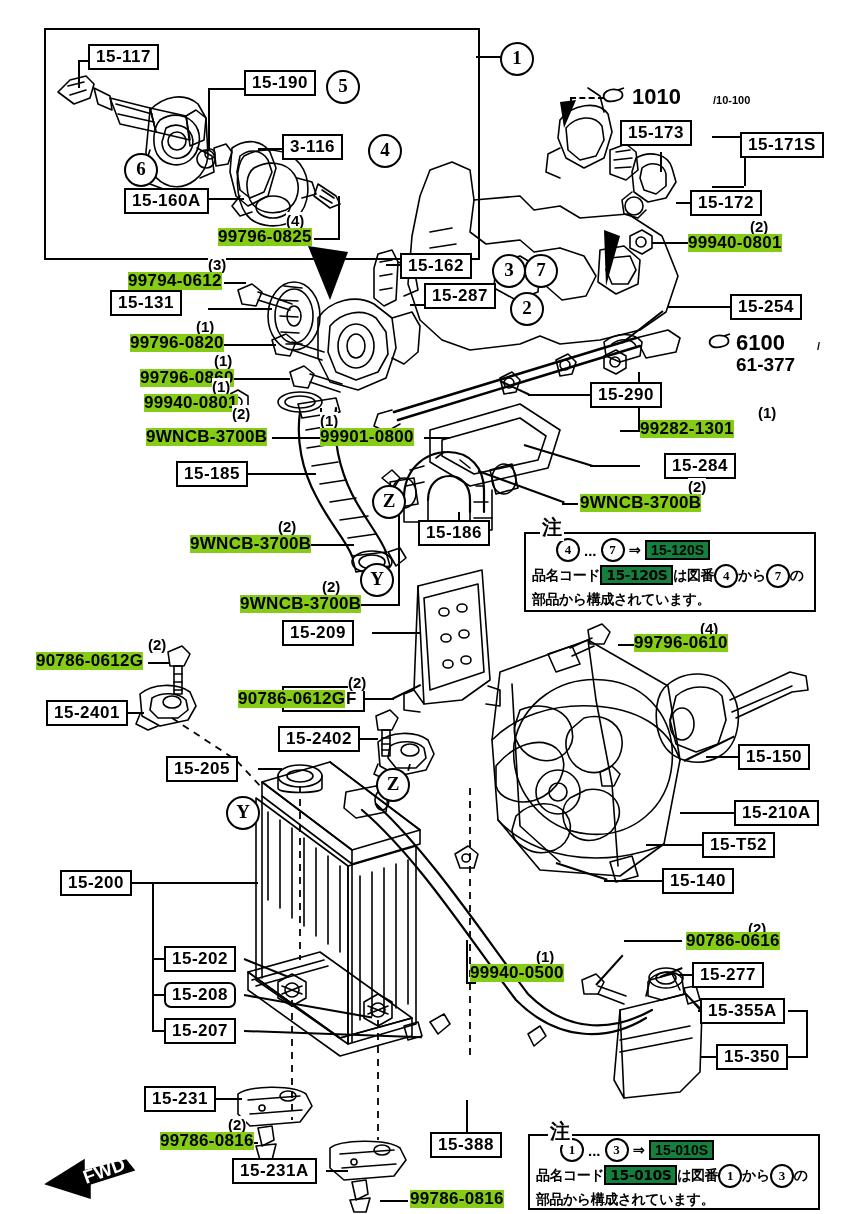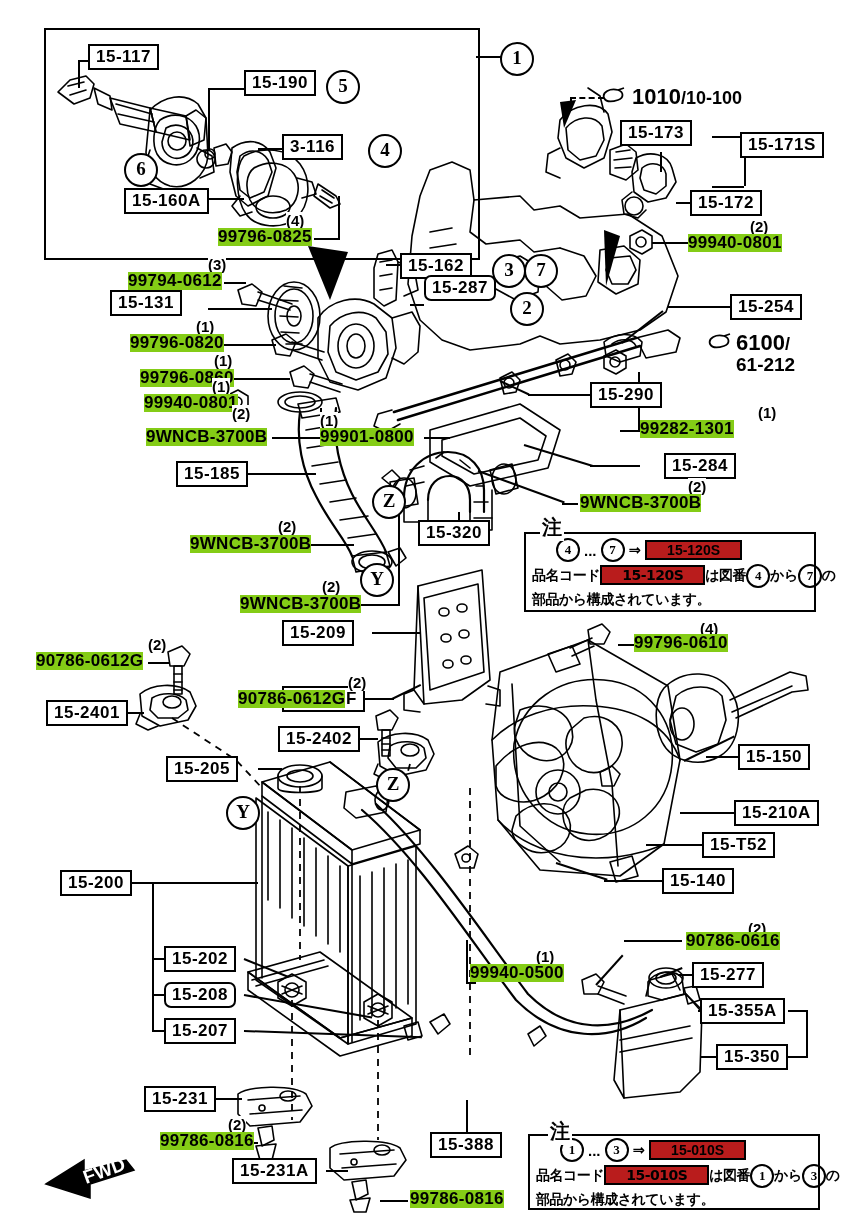--- a/index.html
+++ b/index.html
@@ -40,30 +40,30 @@
 
   
   .notebox{position:absolute;border:2px solid #000;background:#fff;z-index:50;
            box-sizing:border-box;}
   .note-kanji{position:absolute;font-size:20px;font-weight:700;z-index:55;
               background:#fff;padding:0 2px;font-family:"DejaVu Sans",sans-serif;}
   .note-l1{position:absolute;display:flex;align-items:center;gap:4px;
            font-size:15px;font-weight:700;z-index:52;}
   .note-l2{position:absolute;font-size:14px;font-weight:700;z-index:52;
            line-height:20px;font-family:"DejaVu Sans",sans-serif;letter-spacing:-0.5px;}
-  .minibox{border:2px solid #000;padding:0 20px;font-size:14px;font-weight:700;
-           background:#b91c1c;display:inline-block;line-height:16px;}
+  .minibox{border:2px solid #000;padding:0 4px;font-size:14px;font-weight:700;
+           background:#15803d;display:inline-block;line-height:16px;}
   .circ-in{display:inline-block;width:20px;height:20px;border:2px solid #000;
            border-radius:50%;text-align:center;line-height:19px;font-size:13px;
            font-weight:700;font-family:"Liberation Serif",serif;vertical-align:middle;}
 
   
   .grp{position:absolute;font-weight:700;z-index:46;white-space:nowrap;background:#fff;}
   .grp .big{font-size:22px;}
-  .grp .sml{font-size:18px;}
+  .grp .sml{font-size:11px;margin-left:32px;}
 
   
   .fwd{position:absolute;z-index:46;}
 
   
   svg.art{position:absolute;left:0;top:0;width:864px;height:1214px;
           z-index:10;pointer-events:none;}
   .blk{fill:#000;}
 </style>
 </head>
@@ -499,26 +499,26 @@
 
 <div class="pbox" style="left:88px;top:44px;">15-117</div>
 <div class="pbox" style="left:244px;top:70px;">15-190</div>
 <div class="pbox" style="left:282px;top:134px;">3-116</div>
 <div class="pbox" style="left:124px;top:188px;">15-160A</div>
 <div class="pbox" style="left:620px;top:120px;">15-173</div>
 <div class="pbox" style="left:740px;top:132px;">15-171S</div>
 <div class="pbox" style="left:690px;top:190px;">15-172</div>
 <div class="pbox" style="left:110px;top:290px;">15-131</div>
 <div class="pbox" style="left:400px;top:253px;">15-162</div>
-<div class="pbox" style="left:424px;top:275px;border-radius:7px;">15-287</div>
+<div class="pbox" style="left:424px;top:283px;">15-287</div>
 <div class="pbox" style="left:730px;top:294px;">15-254</div>
 <div class="pbox" style="left:590px;top:382px;">15-290</div>
 <div class="pbox" style="left:664px;top:453px;">15-284</div>
 <div class="pbox" style="left:176px;top:461px;">15-185</div>
-<div class="pbox" style="left:418px;top:520px;">15-320</div>
+<div class="pbox" style="left:418px;top:520px;">15-186</div>
 <div class="pbox" style="left:282px;top:620px;">15-209</div>
 <div class="pbox" style="left:282px;top:686px;">68-676F</div>
 <div class="pbox" style="left:46px;top:700px;">15-2401</div>
 <div class="pbox" style="left:278px;top:726px;">15-2402</div>
 <div class="pbox" style="left:166px;top:756px;">15-205</div>
 <div class="pbox" style="left:60px;top:870px;">15-200</div>
 <div class="pbox" style="left:164px;top:946px;">15-202</div>
 <div class="pbox" style="left:164px;top:982px;border-radius:7px;">15-208</div>
 <div class="pbox" style="left:164px;top:1018px;">15-207</div>
 <div class="pbox" style="left:144px;top:1086px;">15-231</div>
@@ -591,21 +591,21 @@
 
 <div class="grp" style="left:632px;top:84px;">
   <span class="big">1010</span><span class="sml">/10-100</span>
 </div>
 <svg style="position:absolute;left:600px;top:86px;width:26px;height:18px;z-index:46;" viewBox="0 0 26 18">
       <path d="M4 12 C2 6 10 2 18 4 C24 6 24 12 18 14 C12 16 6 16 4 12 Z M18 4 L24 2" fill="none" stroke="#000" stroke-width="1.8"></path>
     </svg>
 
 <div class="grp" style="left:736px;top:330px;text-align:left;">
   <span class="big">6100</span><span class="sml">/</span>
-  <div class="big" style="font-size:19px;margin-top:-2px;">61-212</div>
+  <div class="big" style="font-size:19px;margin-top:-2px;">61-377</div>
 </div>
 <svg style="position:absolute;left:706px;top:332px;width:26px;height:18px;z-index:46;" viewBox="0 0 26 18">
       <path d="M4 12 C2 6 10 2 18 4 C24 6 24 12 18 14 C12 16 6 16 4 12 Z M18 4 L24 2" fill="none" stroke="#000" stroke-width="1.8"></path>
     </svg>
 
 <div class="circ big" style="left:500px;top:42px;">1</div>
 <div class="circ big" style="left:326px;top:70px;">5</div>
 <div class="circ big" style="left:368px;top:134px;">4</div>
 <div class="circ big" style="left:124px;top:153px;">6</div>
 <div class="circ big" style="left:492px;top:254px;">3</div>

